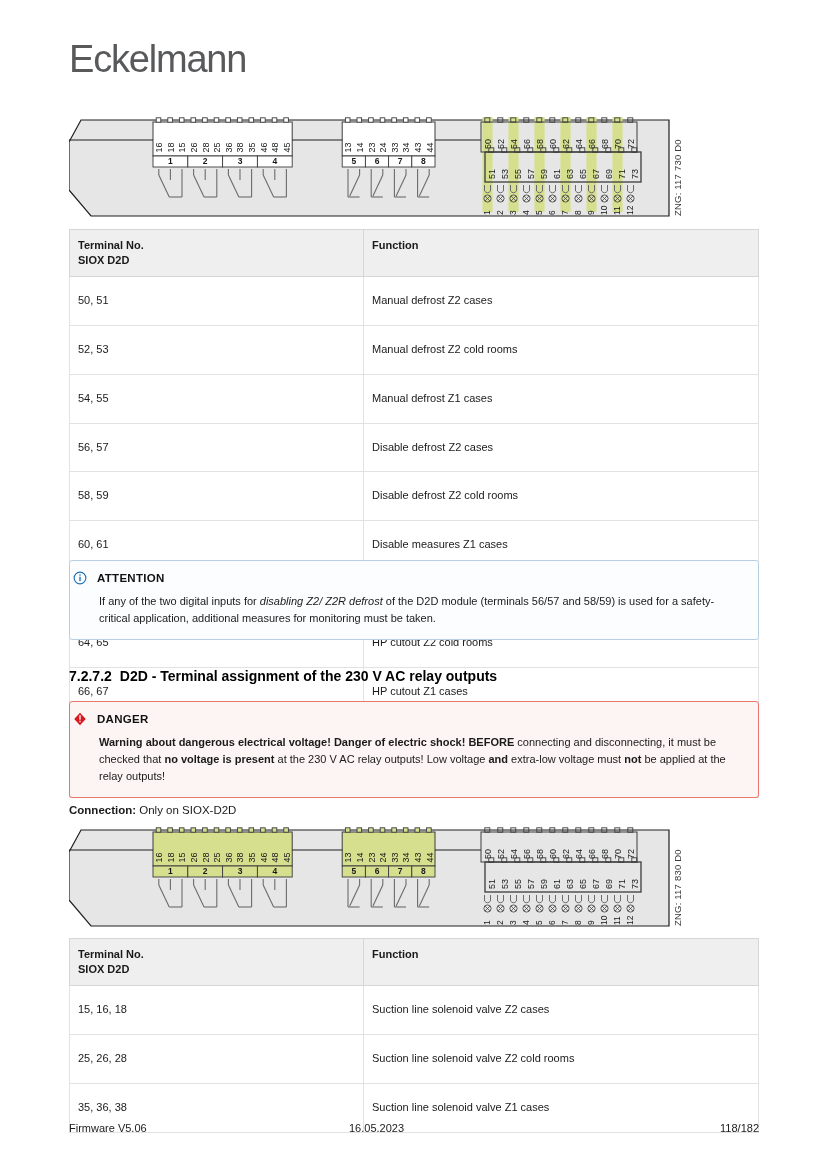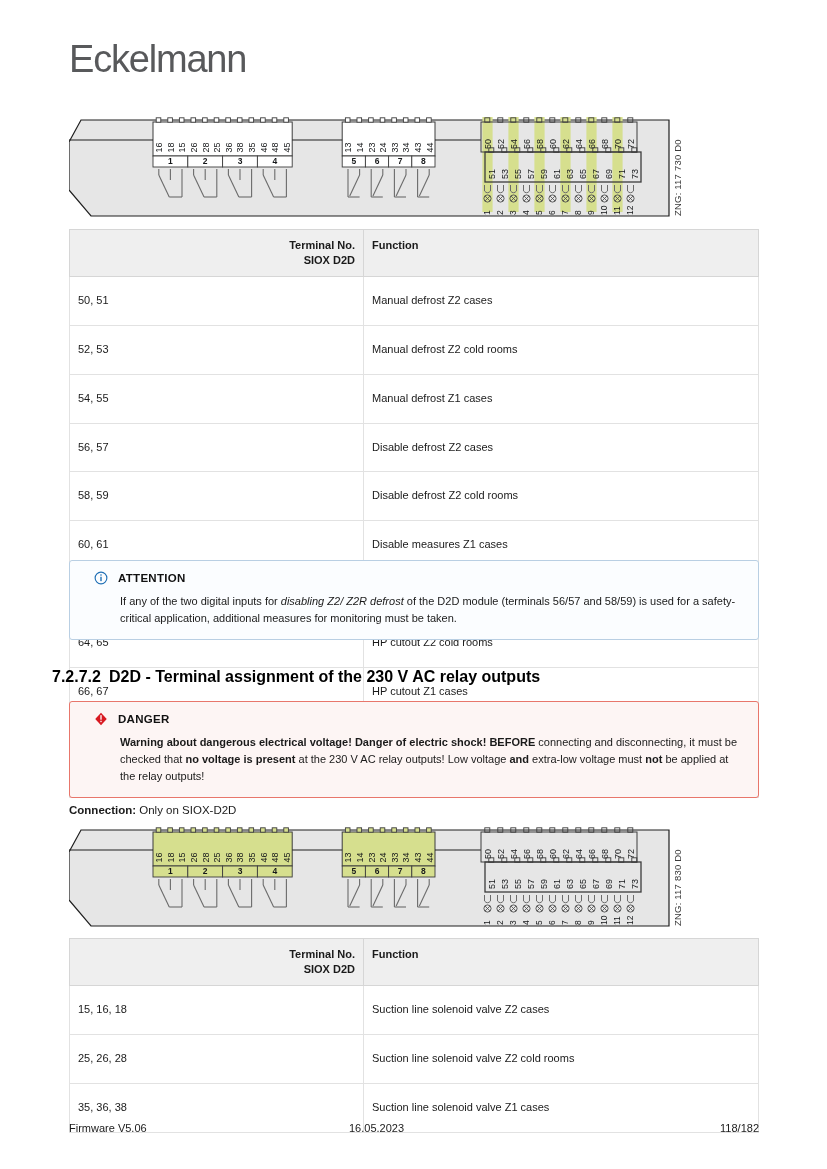--- a/index.html
+++ b/index.html
@@ -54,21 +54,21 @@
   table.term-table th {
     background: #efefef;
     border: 1px solid #d6d6d6;
     font-size: 11px;
     font-weight: bold;
     padding: 8px 8px;
     vertical-align: top;
     line-height: 1.35;
   }
   table.term-table th.th-terminal {
-    text-align: right;
+    text-align: left;
     width: 277px;
   }
   table.term-table th.th-function {
     text-align: left;
   }
   table.term-table td {
     border: 1px solid #e2e2e2;
     padding: 16px 8px;
     font-size: 11px;
     vertical-align: top;
@@ -77,21 +77,21 @@
   }
   table.term-table td.td-terminal { text-align: left; }
 
   
   .callout {
     position: absolute;
     left: 69px;
     width: 690px;
     box-sizing: border-box;
     border-radius: 3px;
-    padding: 10px 14px 12px 24px;
+    padding: 10px 14px 12px 3px;
   }
   .callout.attention {
     border: 1px solid #b9cfe3;
     background: #fbfdff;
   }
   .callout.danger {
     border: 1px solid #e8766b;
     background: #fdf5f4;
   }
   .callout-head {
@@ -115,22 +115,22 @@
   }
   .ico {
     width: 14px; height: 14px;
     flex: 0 0 14px;
     display: inline-block;
   }
 
   
   .section-heading {
     position: absolute;
-    left: 52px;
-    font-size: 16px;
+    left: 69px;
+    font-size: 14px;
     font-weight: bold;
     color: #000;
   }
   .section-heading .num { margin-right: 8px; }
   .connection-line {
     position: absolute;
     left: 69px;
     font-size: 11.5px;
     color: #1a1a1a;
   }

